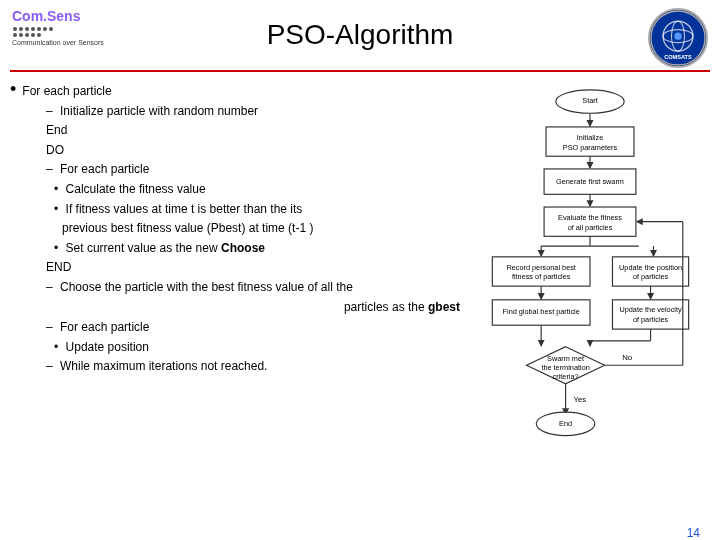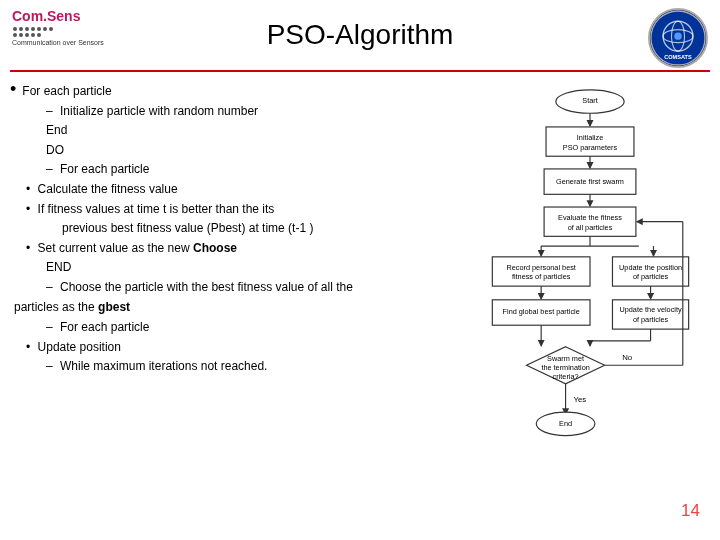--- a/index.html
+++ b/index.html
@@ -33,21 +33,21 @@
     }
 
     .logo-comsens {
       display: flex;
       align-items: center;
     }
 
     .logo-comsens-text {
       font-size: 14px;
       font-weight: bold;
-      color: #be185d;
+      color: #8b5cf6;
     }
 
     .logo-dots {
       display: flex;
       flex-wrap: wrap;
       width: 44px;
       margin-top: 2px;
     }
 
     .logo-dot {
@@ -127,21 +127,21 @@
       line-height: 1;
       margin-right: 6px;
       margin-top: -2px;
     }
 
     .indent-1 {
       margin-left: 36px;
     }
 
     .indent-2 {
-      margin-left: 16px;
+      margin-left: 44px;
     }
 
     .dash {
       margin-right: 4px;
     }
 
     .bullet-sm {
       margin-right: 4px;
     }
 
@@ -152,24 +152,24 @@
       width: 240px;
       display: flex;
       flex-direction: column;
       align-items: center;
       padding-top: 0;
     }
 
     
     .page-number {
       position: absolute;
-      bottom: 19px;
+      bottom: 0;
       right: 20px;
-      font-size: 17px;
-      color: #ef4444;
+      font-size: 12px;
+      color: #1d4ed8;
     }
 
     
     .flowchart-svg {
       width: 230px;
       height: 420px;
     }
   </style>
 </head>
 <body>
@@ -263,21 +263,21 @@
 
     <div class="indent-1 line">
       <span>END</span>
     </div>
 
     <div class="indent-1 line">
       <span class="dash">–</span>
       <span>Choose the particle with the best fitness value of all the</span>
     </div>
 
-    <div style="margin-left: 4px; margin-bottom: 2px;">
+    <div style="margin-left: 4px; margin-bottom: 2px; text-align: right;">
       <span>particles as the <strong>gbest</strong></span>
     </div>
 
     <div class="indent-1 line">
       <span class="dash">–</span>
       <span>For each particle</span>
     </div>
 
 
     <div class="indent-2 line">

